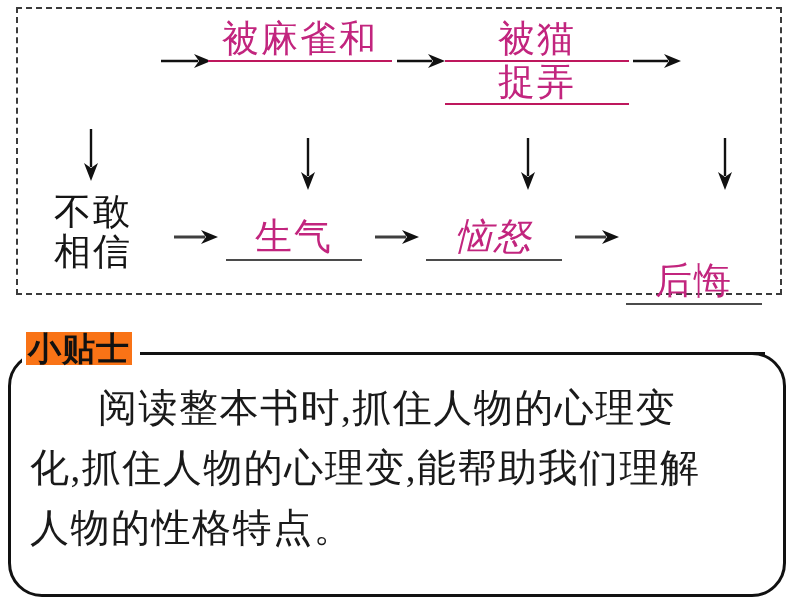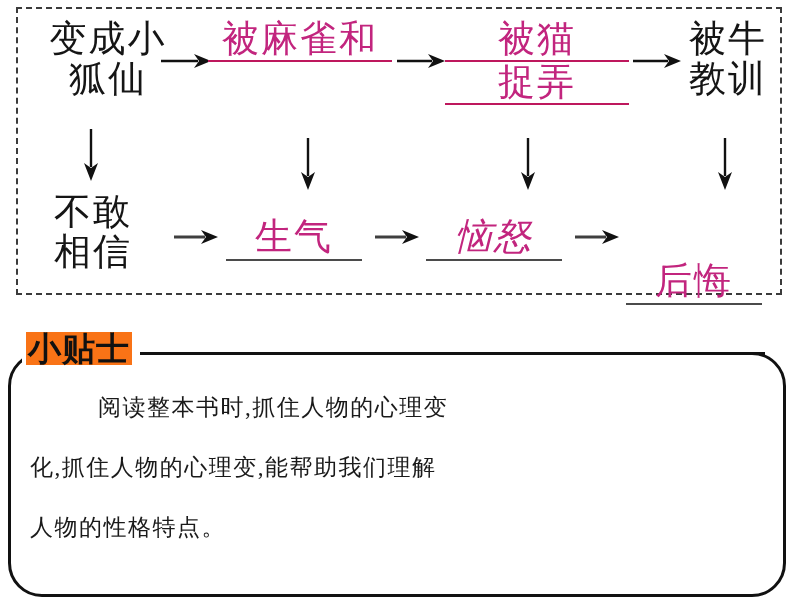--- a/index.html
+++ b/index.html
@@ -107,38 +107,34 @@
     width: 625px;
     height: 3px;
     background: #111111;
     z-index: 2;
   }
   #tip-body {
     position: absolute;
     left: 30px;
     top: 378px;
     width: 730px;
-    font-size: 23px;
+    font-size: 39px;
     line-height: 60px;
     color: #1a1a1a;
     letter-spacing: 1.5px;
     font-family: "Liberation Serif", "DejaVu Serif", serif;
   }
   #tip-body .para-line { display: block; white-space: nowrap; }
   #tip-body .indent { padding-left: 68px; }
 </style>
 </head>
 <body>
 
 <div id="flow-panel">
 
-  <div class="cell sz-big" style="left:20px; top:10px; width:140px;">
-    <span class="ln">变成小</span>
-    <span class="ln">狐仙</span>
-  </div>
 
   <span class="arrow-h" style="left:142px; top:42px;">
     <svg width="52" height="20" viewBox="0 0 52 20">
       <line x1="1" y1="10" x2="38" y2="10" stroke="#111" stroke-width="2.6"></line>
       <polygon points="34,3 51,10 34,17 39,10" fill="#111"></polygon>
     </svg>
   </span>
 
   <div class="cell sz-big pink ul" style="left:190px; top:10px; width:184px;">
     <span class="ln">被麻雀和</span>
@@ -156,24 +152,20 @@
     <span class="ln">捉弄</span>
   </div>
 
   <span class="arrow-h" style="left:614px; top:42px;">
     <svg width="50" height="20" viewBox="0 0 50 20">
       <line x1="1" y1="10" x2="36" y2="10" stroke="#111" stroke-width="2.6"></line>
       <polygon points="32,3 49,10 32,17 37,10" fill="#111"></polygon>
     </svg>
   </span>
 
-  <div class="cell sz-big" style="left:660px; top:10px; width:100px;">
-    <span class="ln">被牛</span>
-    <span class="ln">教训</span>
-  </div>
 
   <span class="arrow-v" style="left:63px; top:119px;">
     <svg width="20" height="54" viewBox="0 0 20 54">
       <line x1="10" y1="1" x2="10" y2="39" stroke="#111" stroke-width="2.4"></line>
       <polygon points="3,35 10,53 17,35 10,40" fill="#111"></polygon>
     </svg>
   </span>
 
   <span class="arrow-v" style="left:280px; top:128px;">
     <svg width="20" height="54" viewBox="0 0 20 54">

